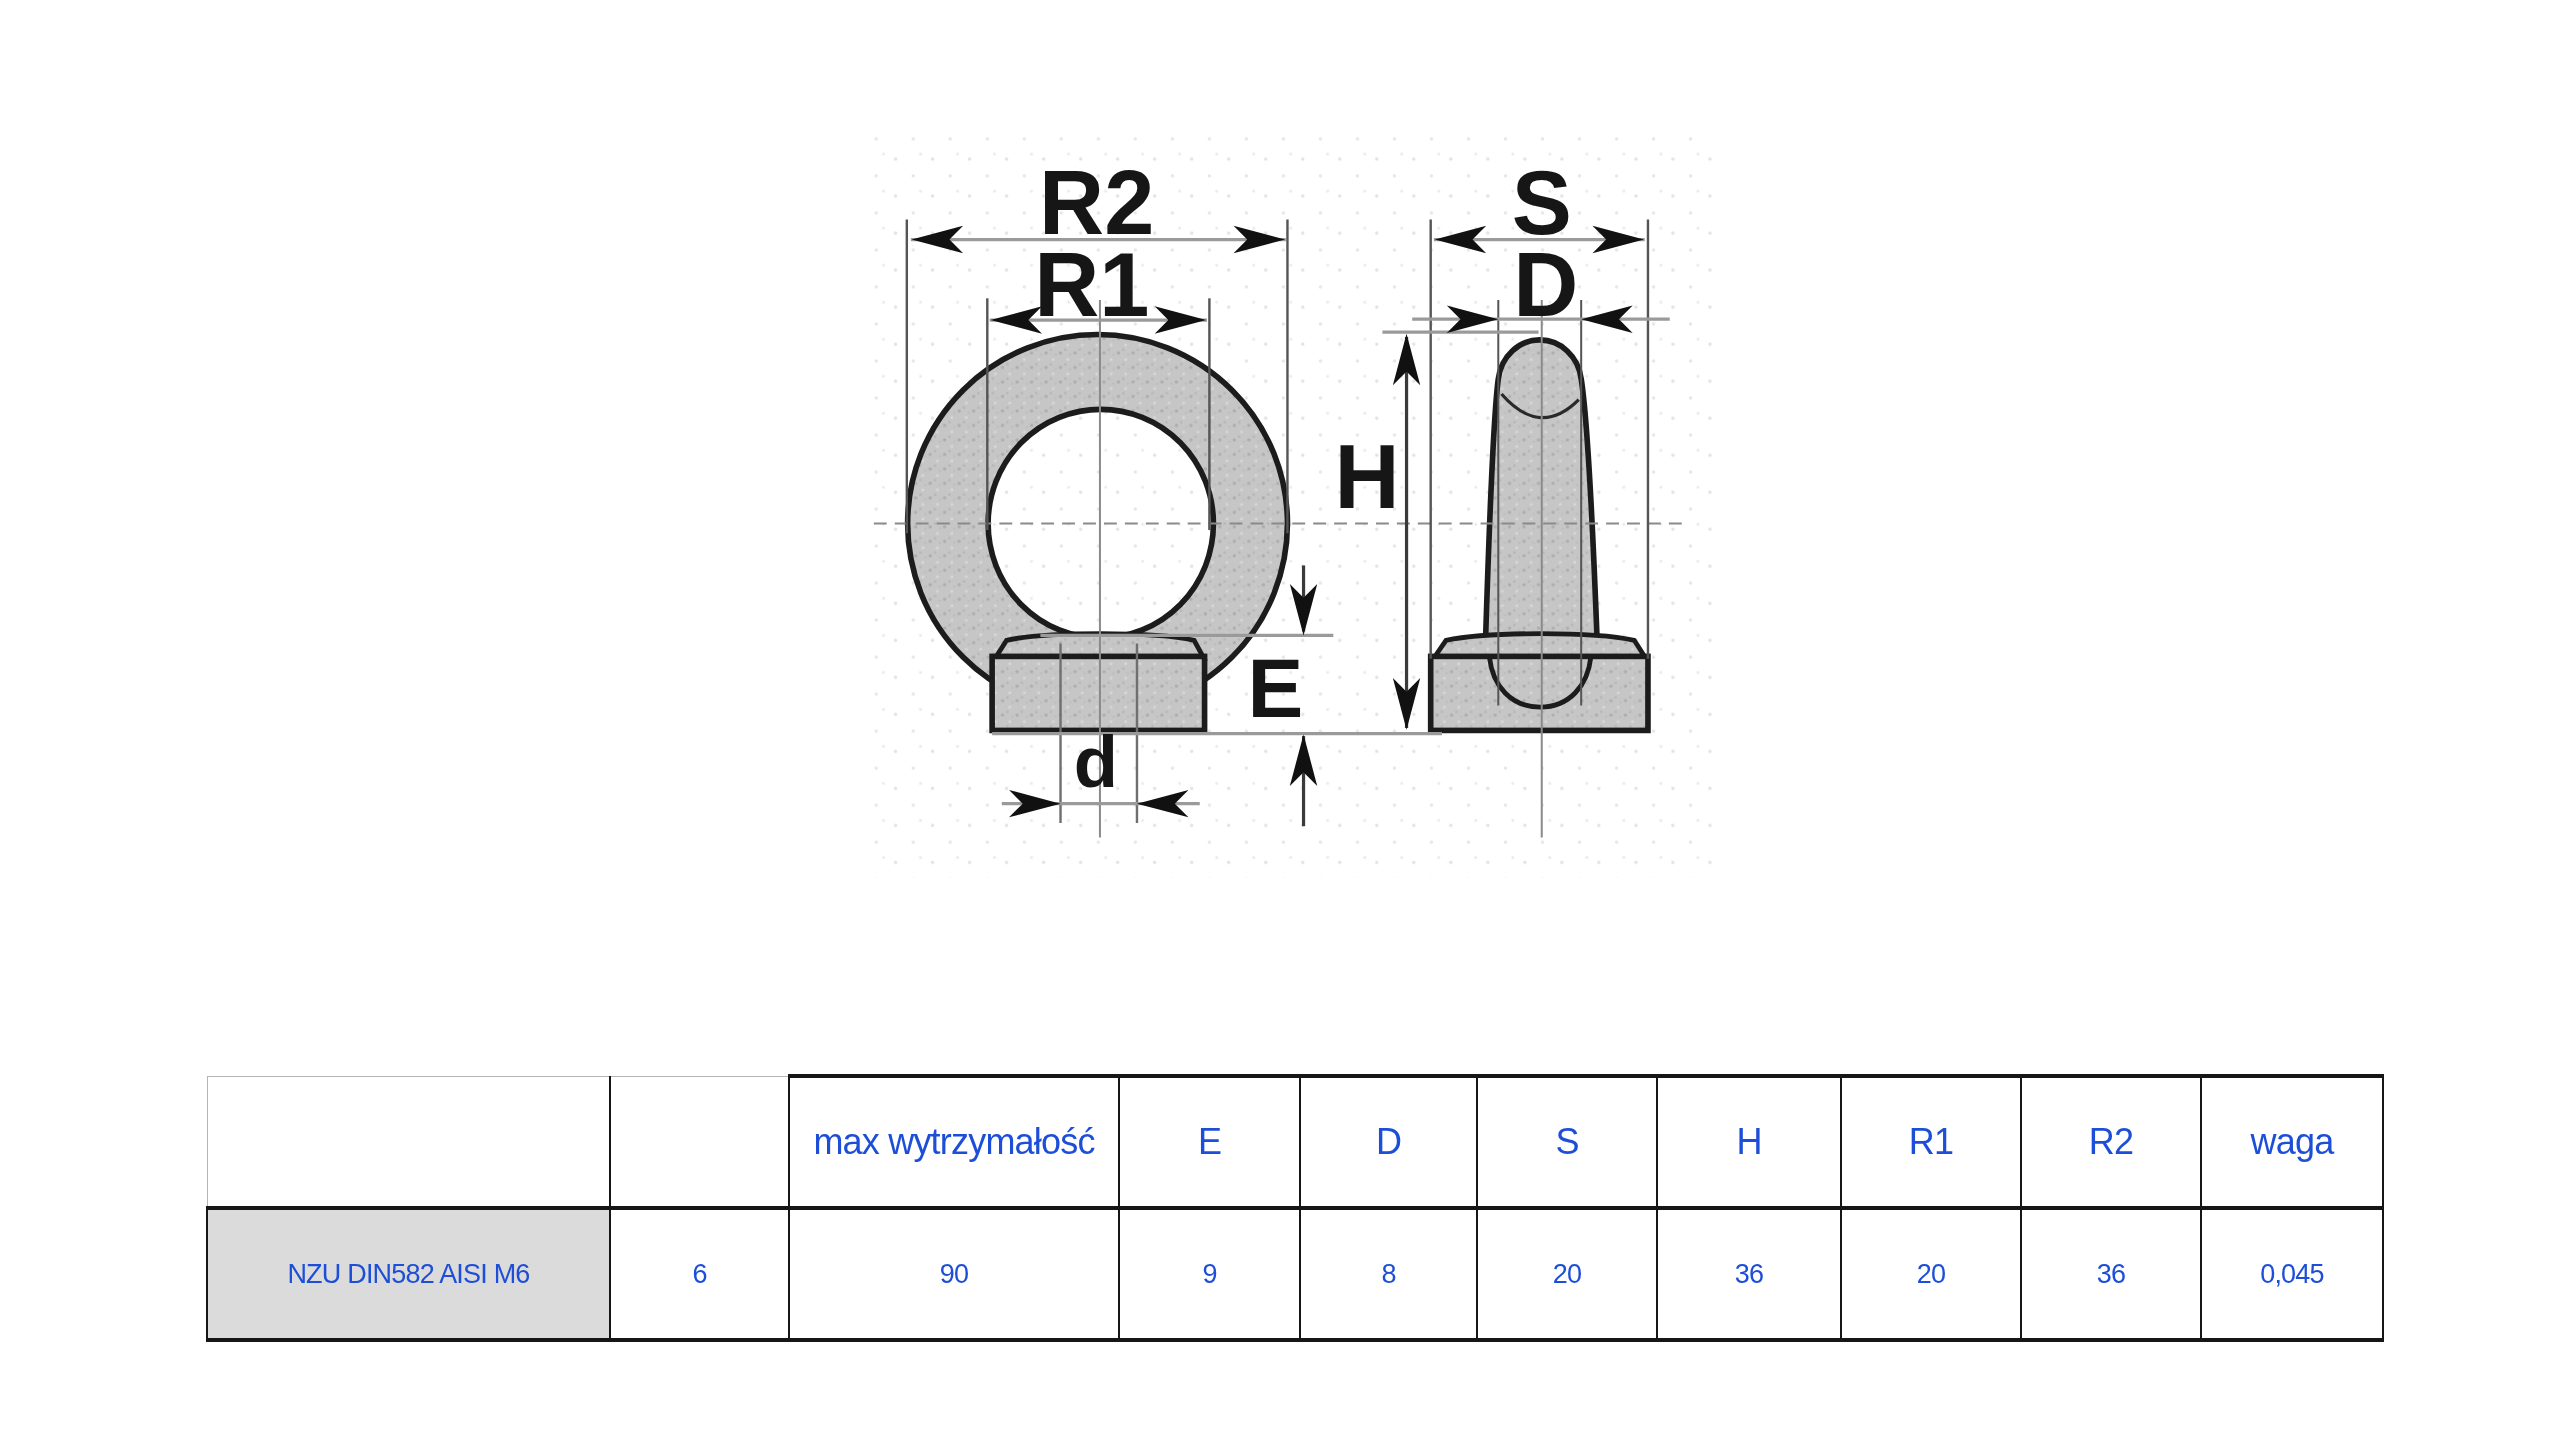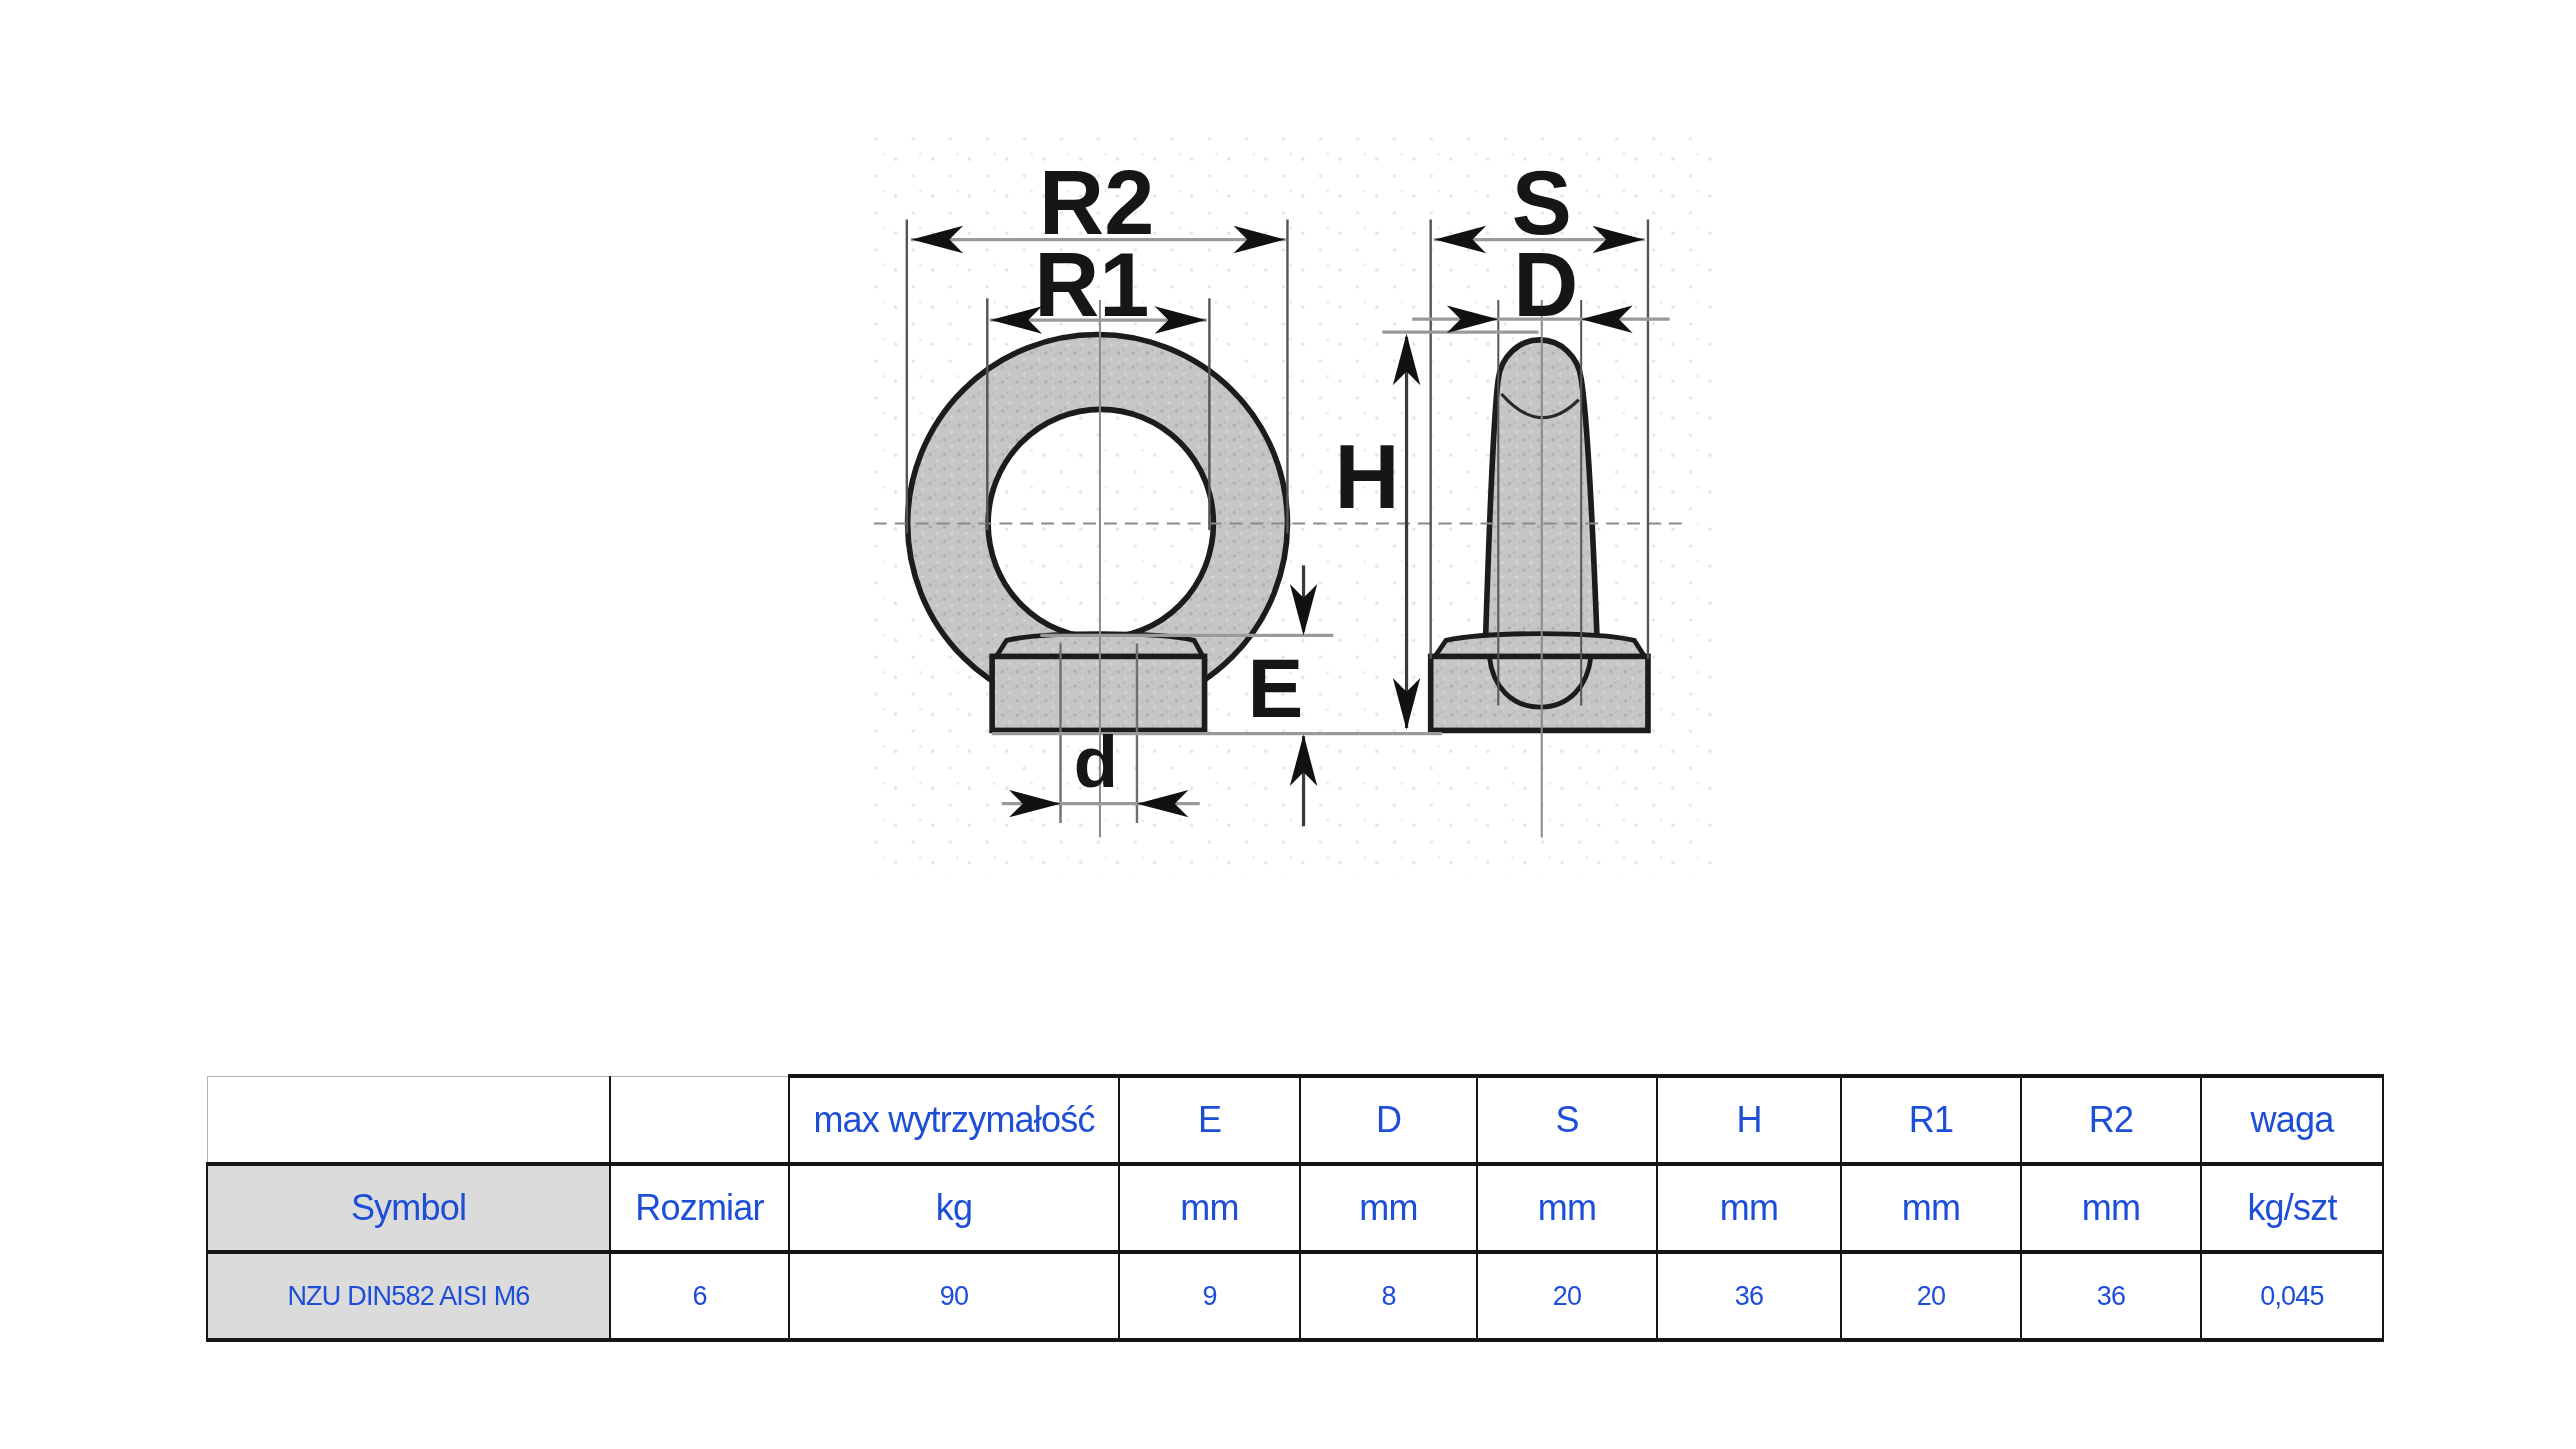--- a/index.html
+++ b/index.html
@@ -152,32 +152,20 @@
       <td class="ghost"></td>
       <td>max wytrzymałość</td>
       <td>E</td>
       <td>D</td>
       <td>S</td>
       <td>H</td>
       <td>R1</td>
       <td>R2</td>
       <td>waga</td>
     </tr>
-    <tr>
-      <td class="shade">Symbol</td>
-      <td>Rozmiar</td>
-      <td>kg</td>
-      <td>mm</td>
-      <td>mm</td>
-      <td>mm</td>
-      <td>mm</td>
-      <td>mm</td>
-      <td>mm</td>
-      <td>kg/szt</td>
-    </tr>
     <tr class="data-row">
       <td class="shade">NZU DIN582 AISI M6</td>
       <td>6</td>
       <td>90</td>
       <td>9</td>
       <td>8</td>
       <td>20</td>
       <td>36</td>
       <td>20</td>
       <td>36</td>

